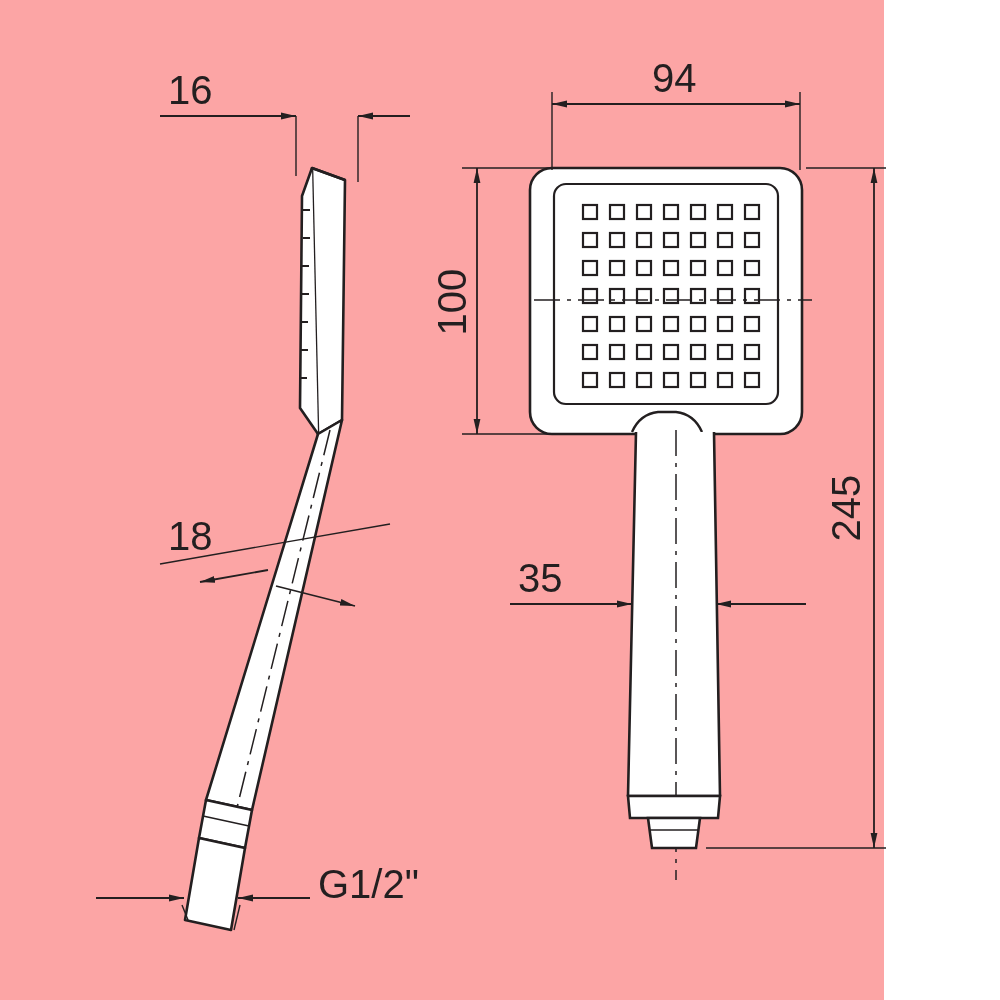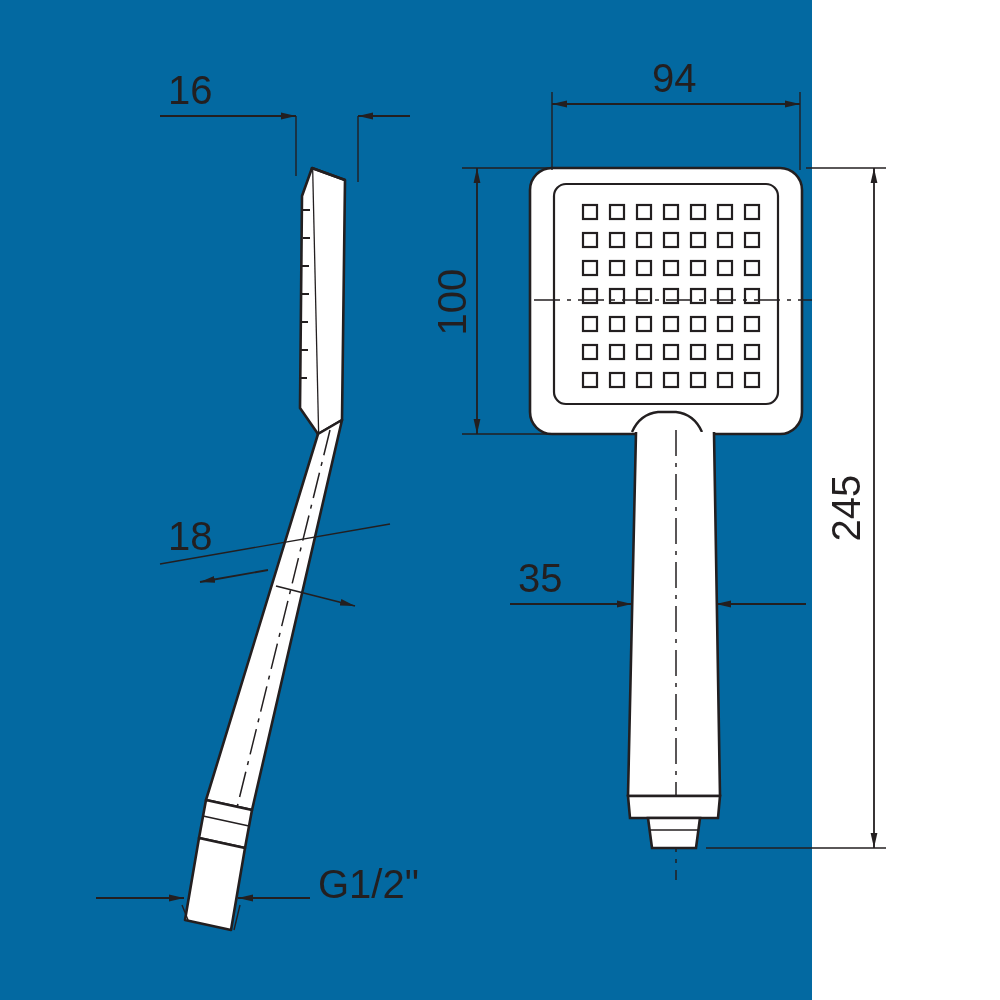--- a/index.html
+++ b/index.html
@@ -8,23 +8,23 @@
     background: #ffffff;
   }
   body {
     width: 1000px;
     height: 1000px;
     font-family: "Liberation Sans", sans-serif;
     overflow: hidden;
   }
   #stage {
     position: relative;
-    width: 812px;
+    width: 884px;
     height: 1000px;
-    background: #0369a1;
+    background: #fca5a5;
   }
   svg.drawing {
     position: absolute;
     left: 0;
     top: 0;
     width: 1000px;
     height: 1000px;
   }
   text.dim {
     font-family: "Liberation Sans", sans-serif;

